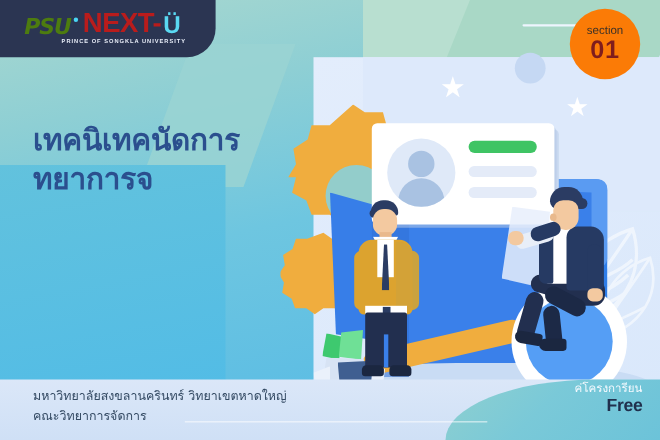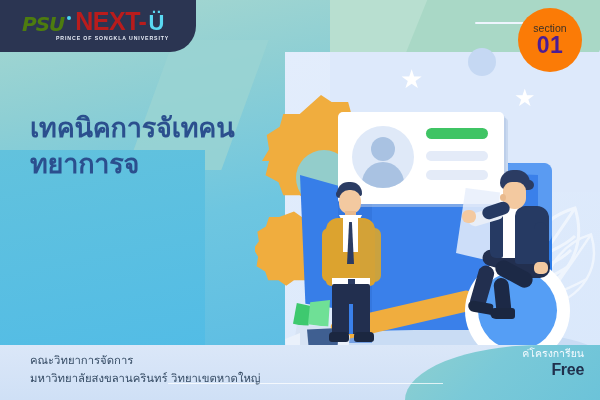--- a/index.html
+++ b/index.html
@@ -156,21 +156,21 @@
   }
   .section-badge .sb-label {
     font-size:10.5px;
     color:#3d3228;
     font-family:"Liberation Sans", sans-serif;
     margin-bottom:1px;
   }
   .section-badge .sb-num {
     font-size:23px;
     font-weight:bold;
-    color:#4c1d95;
+    color:#7f1d1d;
     letter-spacing:.5px;
   }
 
   
   .code-pill {
     position:absolute; left:30px; top:68px;
     padding:7px 18px 8px;
     background:#ffffff;
     border-radius:12px;
     z-index:22;
@@ -608,29 +608,29 @@
     <div class="logo-sub">PRINCE OF SONGKLA UNIVERSITY</div>
   </div>
 
   <div class="section-badge">
     <span class="sb-label">section</span>
     <span class="sb-num">01</span>
   </div>
 
 
   <div class="title">
-    <div>เทคนิคการจัเทคน</div>
+    <div>เทคนิเทคนัดการ</div>
     <div>ทยาการจ</div>
   </div>
 
   <div class="footer"></div>
   <div class="footer-curve"></div>
   <div class="footer-line"></div>
   <div class="footer-left">
+    <div>มหาวิทยาลัยสงขลานครินทร์ วิทยาเขตหาดใหญ่</div>
     <div>คณะวิทยาการจัดการ</div>
-    <div>มหาวิทยาลัยสงขลานครินทร์ วิทยาเขตหาดใหญ่</div>
   </div>
   <div class="footer-right">
     <div class="fee-label">ค่โครงการียน</div>
     <div class="fee-value">Free</div>
   </div>
 
 </div>
 
 </body></html>

